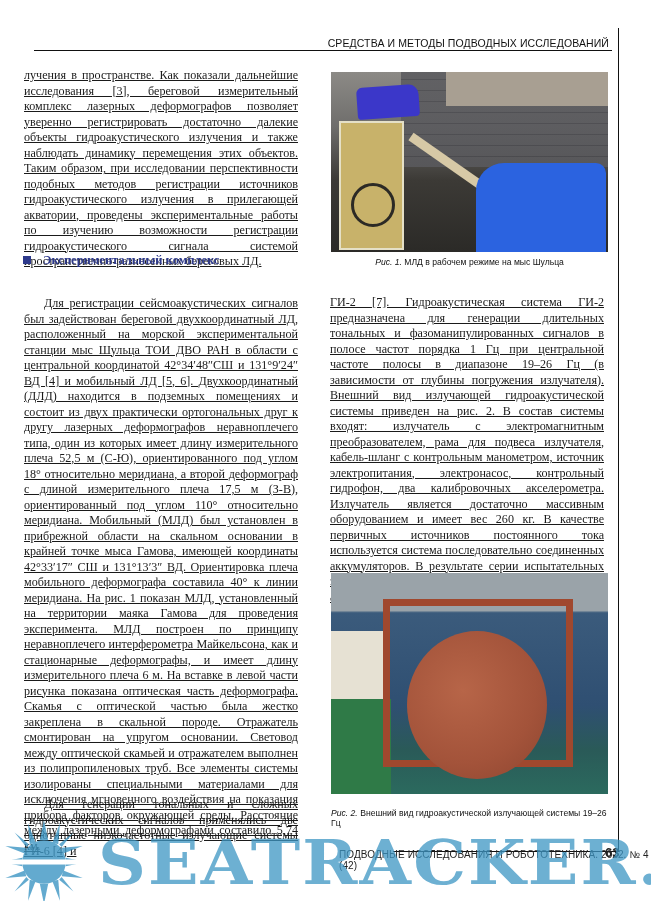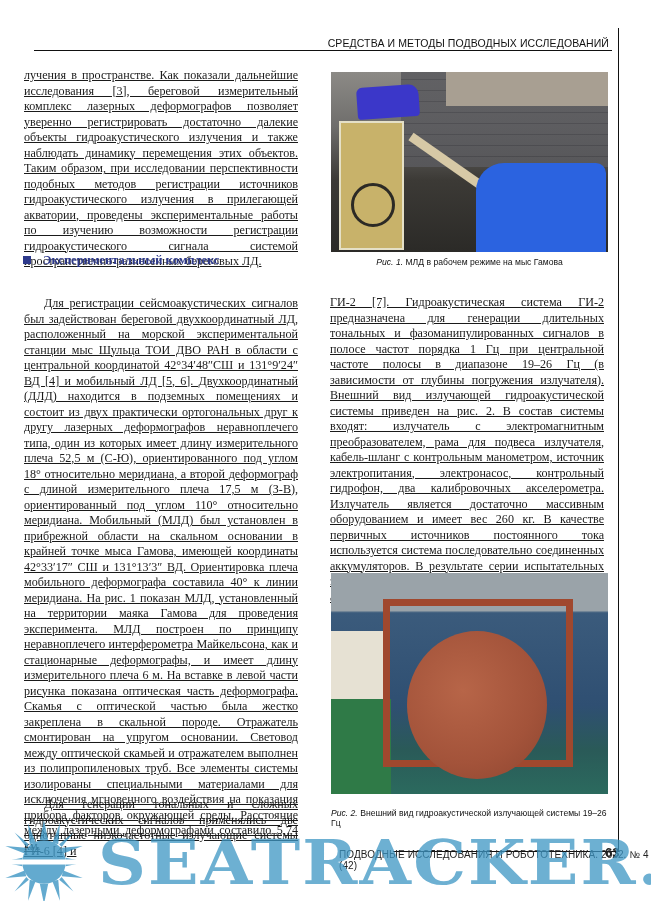--- a/index.html
+++ b/index.html
@@ -68,21 +68,21 @@
   <div class="wall"></div>
   <div class="wall-top"></div>
   <div class="blue1"></div>
   <div class="pipe"></div>
   <div class="blue2"></div>
   <div class="inset">
       <div class="cab"></div>
     </div>
 </div>
 <div class="fig1-caption">
-  <i>Рис. 1.</i><span> МЛД в рабочем режиме на мыс Гамова</span>
+  <i>Рис. 1.</i><span> МЛД в рабочем режиме на мыс Шульца</span>
 </div>
 
 <div class="col col-right">
   <p>ГИ-2 [7]. Гидроакустическая система ГИ-2 предназначена для генерации длительных тональных и фазоманипулированных сигналов в полосе частот порядка 1 Гц при центральной частоте полосы в диапазоне 19–26 Гц (в зависимости от глубины погружения излучателя). Внешний вид излучающей гидроакустической системы приведен на рис. 2. В состав системы входят: излучатель с электромагнитным преобразователем, рама для подвеса излучателя, кабель-шланг с контрольным манометром, источник электропитания, электронасос, контрольный гидрофон, два калибровочных акселерометра. Излучатель является достаточно массивным оборудованием и имеет вес 260 кг. В качестве первичных источников постоянного тока используется система последовательно соединенных аккумуляторов. В результате серии испытательных экспериментов количество питающих аккумуляторов составило 14 штук.</p>
 </div>
 
 <div class="fig2">
   <div class="box"></div>
   <div class="deck"></div>
   <div class="frame"></div>

